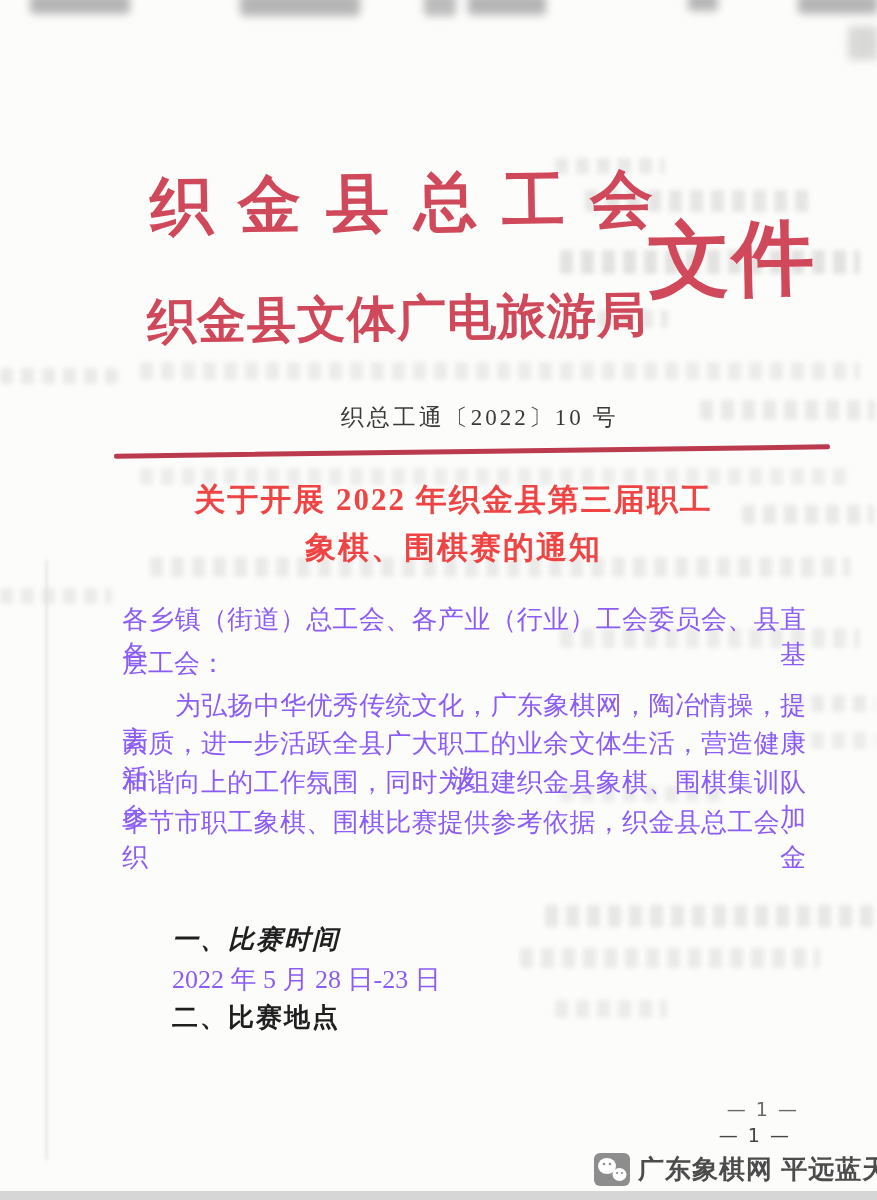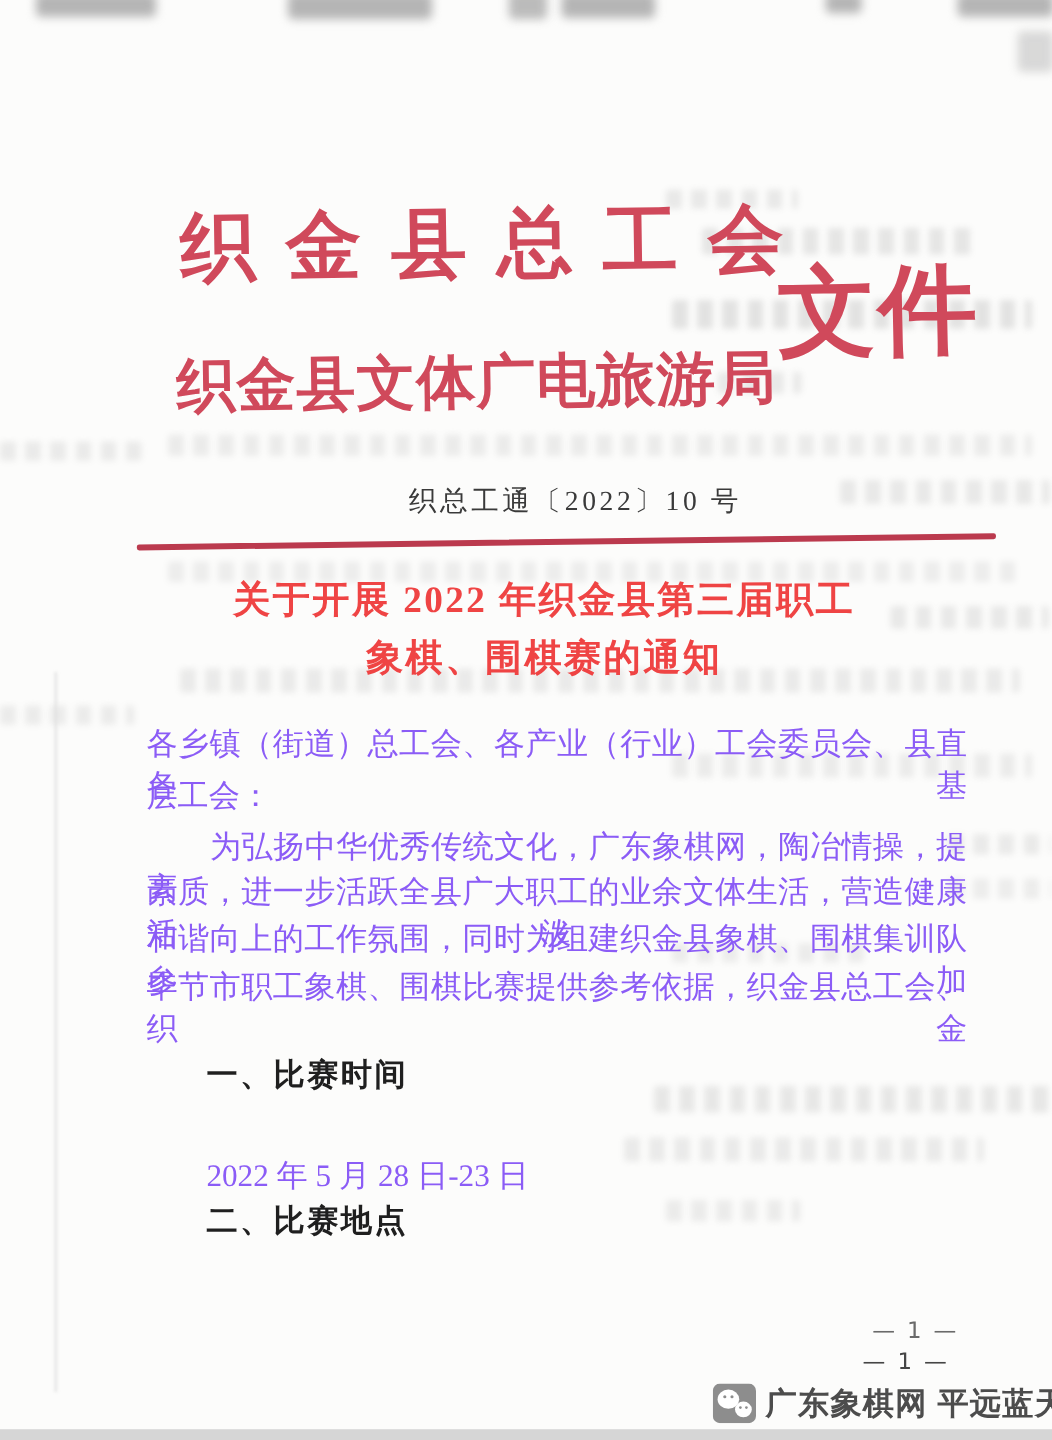--- a/index.html
+++ b/index.html
@@ -133,21 +133,21 @@
   <div class="notice-title title-l2">象棋、围棋赛的通知</div>
 
   <div class="row fill" style="top:602px;">各乡镇（街道）总工会、各产业（行业）工会委员会、县直各基</div>
   <div class="row" style="top:646px;">层工会：</div>
 
   <div class="row fill indent" style="top:688px;">为弘扬中华优秀传统文化，广东象棋网，陶冶情操，提高</div>
   <div class="row fill" style="top:765px;">和谐向上的工作氛围，同时为组建织金县象棋、围棋集训队参加</div>
   <div class="row fill" style="top:726px;">素质，进一步活跃全县广大职工的业余文体生活，营造健康活泼、</div>
   <div class="row fill" style="top:805px;">毕节市职工象棋、围棋比赛提供参考依据，织金县总工会、织金</div>
 
-  <div class="row heading pad2em" style="top:878px;">一、比赛时间</div>
+  <div class="row heading pad2em" style="top:922px;font-style:italic;">一、比赛时间</div>
   <div class="row pad2em" style="top:962px;">2022 年 5 月 28 日-23 日</div>
   <div class="row heading pad2em" style="top:1000px;">二、比赛地点</div>
 
   <div class="page-num n1">— 1 —</div>
   <div class="page-num n2">— 1 —</div>
 
   <div class="watermark">
     <span style="display:inline-block;line-height:0;">
       <svg width="36" height="33" viewBox="0 0 36 33" aria-hidden="true">
         <rect x="0" y="0" width="36" height="33" rx="6" fill="#8d8d8d"></rect>

